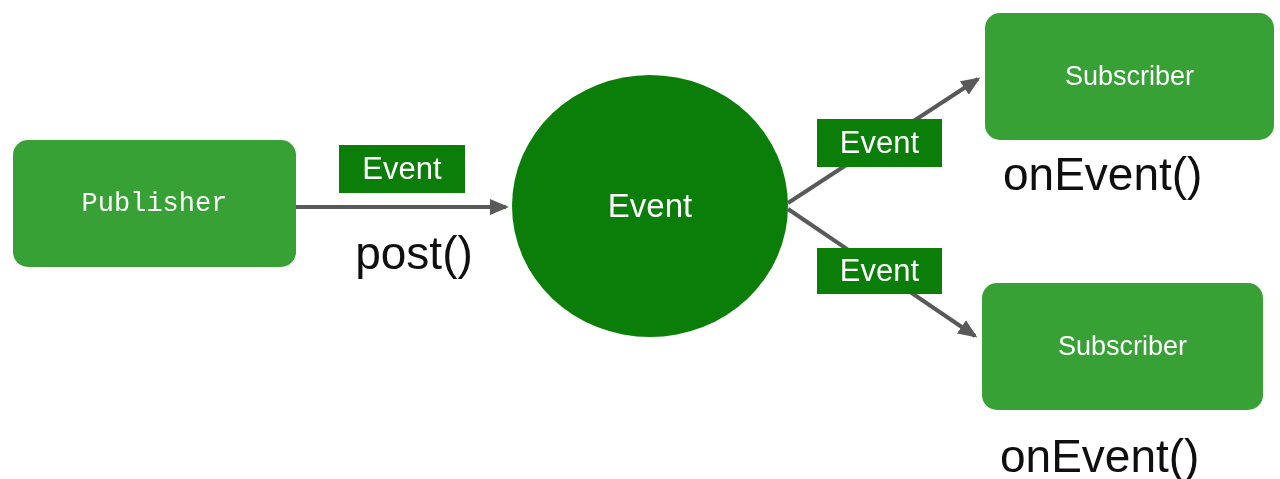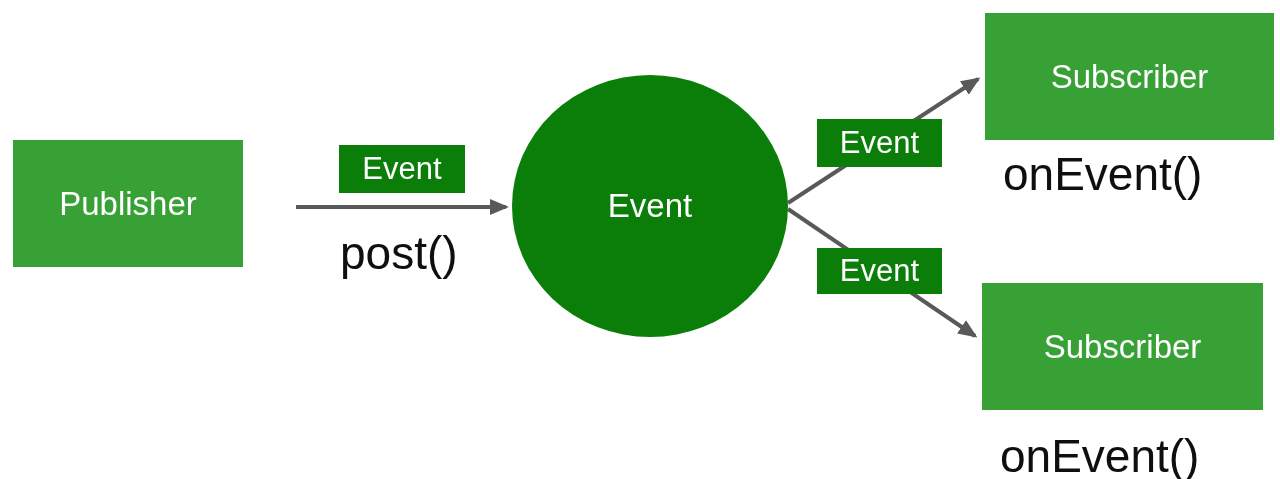--- a/index.html
+++ b/index.html
@@ -23,23 +23,24 @@
   svg.connectors marker path {
     fill: var(--arrow-gray, #595959);
   }
   .box {
     position: absolute;
     display: flex;
     align-items: center;
     justify-content: center;
     background: var(--box-green, #37A135);
     color: var(--text-white, #ffffff);
-    font-size: 33px;
+    font-size: 27px;
+    border-radius: 15px;
   }
-  .publisher-box  { left: 13px;  top: 140px; width: 230px; height: 127px; }
+  .publisher-box  { left: 13px;  top: 140px; width: 283px; height: 127px; font-family: Liberation Mono, monospace; }
   .subscriber-top { left: 985px; top: 13px;  width: 289px; height: 127px; }
   .subscriber-bot { left: 982px; top: 283px; width: 281px; height: 127px; }
   .badge {
     position: absolute;
     display: flex;
     align-items: center;
     justify-content: center;
     background: var(--dark-green, #0A7E09);
     color: var(--text-white, #ffffff);
     font-size: 31px;
@@ -61,21 +62,21 @@
     font-size: 33px;
     line-height: 54px;
     text-align: center;
   }
   .method {
     position: absolute;
     color: var(--text-black, #0F0F0F);
     font-size: 46px;
     white-space: nowrap;
   }
-  .method-post        { left: 340px; top: 226px; width: 148px; text-align: left; }
+  .method-post        { left: 340px; top: 226px; width: 148px; text-align: center; }
   .method-onevent-top { left: 1003px; top: 147px; }
   .method-onevent-bot { left: 1000px; top: 429px; }
 </style>
 </head>
 <body>
 
 <div class="canvas">
 
   <svg class="connectors" viewBox="0 0 1280 479" aria-hidden="true">
     <defs>

